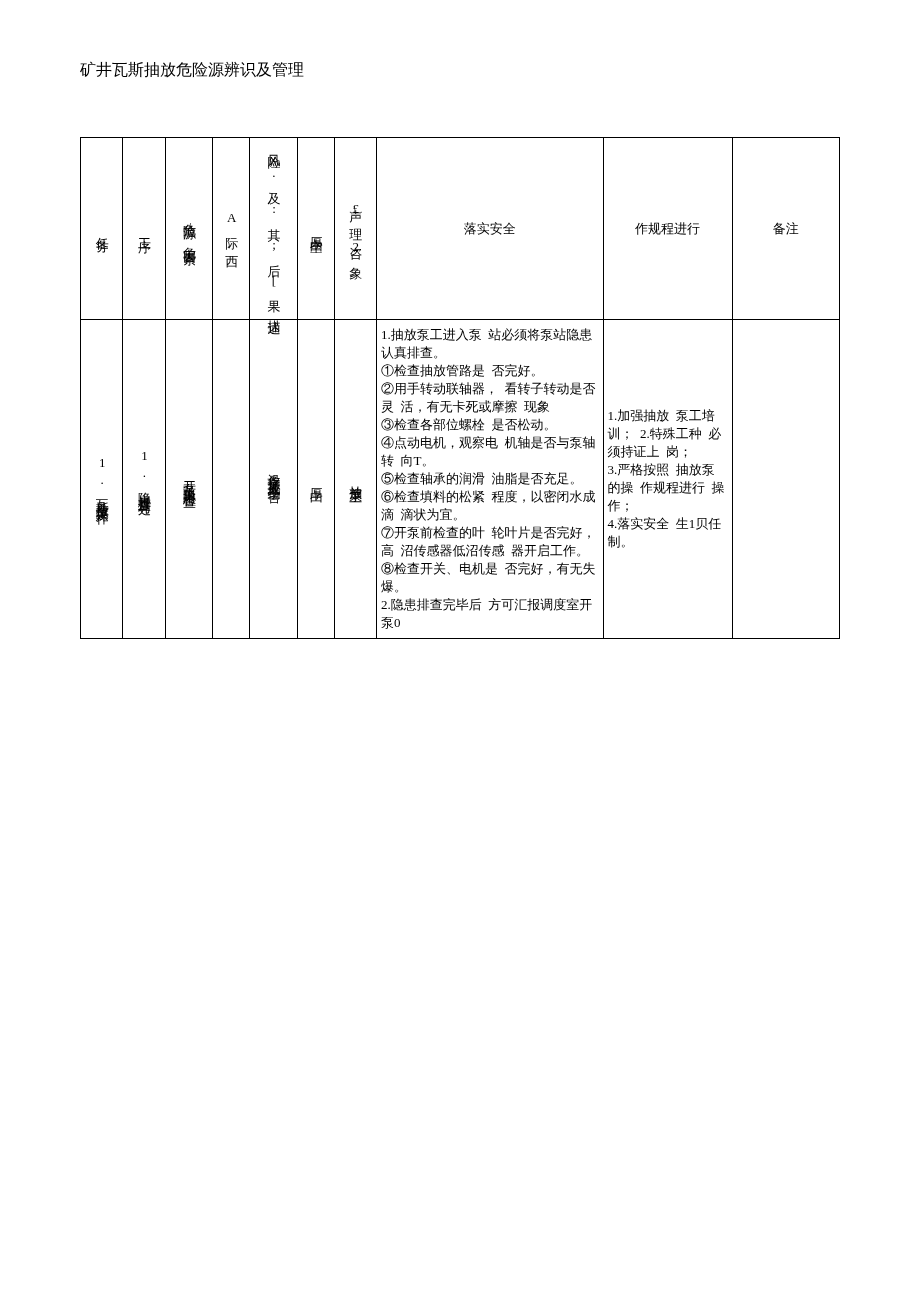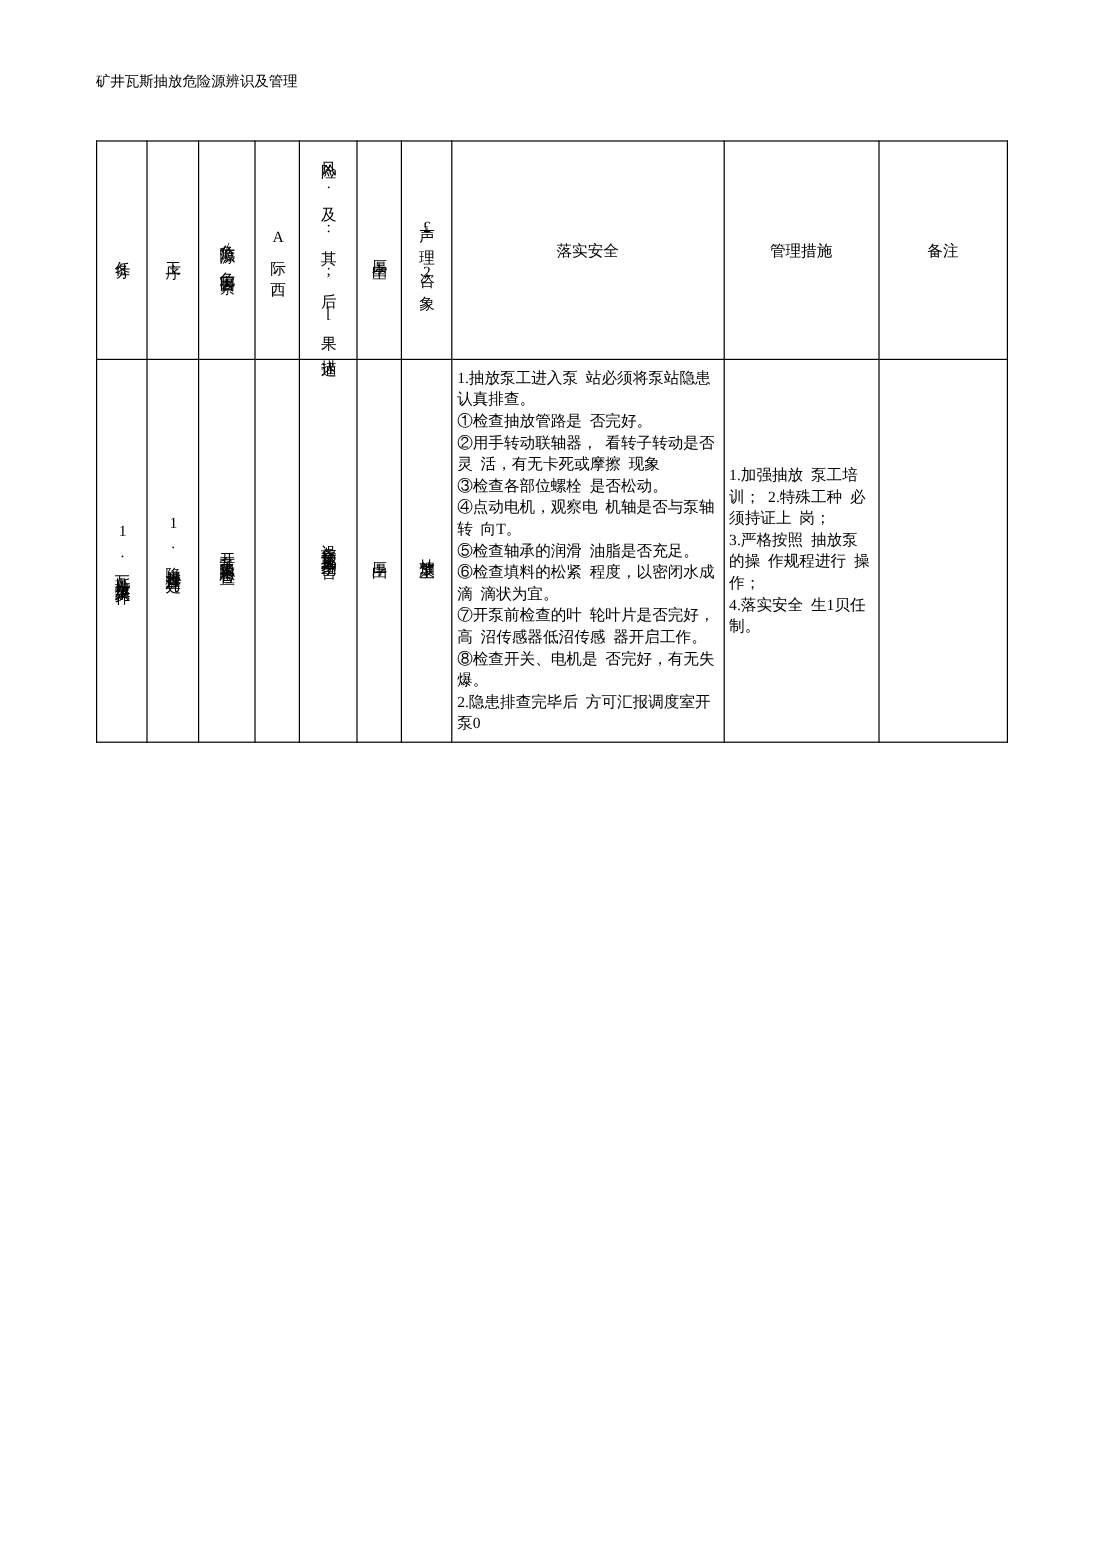--- a/index.html
+++ b/index.html
@@ -1,16 +1,16 @@
 <!DOCTYPE html>
 <html><head>
 <meta charset="utf-8">
 <style>
 body{font-family:"SimSun","Songti SC",serif;background:#fff;margin:0;padding:60px 80px}
-.title{font-size:12px;margin-bottom:40px}
+.title{font-size:16px;margin-bottom:56px}
 table{border-collapse:collapse;width:100%;table-layout:fixed}
 td{border:1px solid #000;padding:6px 4px;font-size:13px;vertical-align:middle;word-break:break-all}
 .vtext{writing-mode:vertical-rl;text-orientation:upright;text-align:center;margin:0 auto;letter-spacing:2px}
 .c0{width:30px}.c1{width:30px}.c2{width:35px}.c3{width:25px}.c4{width:35px}.c5{width:25px}.c6{width:30px}
 .c7{width:200px}.c8{width:110px}.c9{width:90px}
 .center{text-align:center}
 </style>
 </head>
 <body>
 
@@ -34,21 +34,21 @@
 <td class="c4 center">
           <div class="vtext">风险 .及 :其 ;后 [果 描述</div>
         </td>
 <td class="c5 center">
           <div class="vtext">厚由空</div>
         </td>
 <td class="c6 center">
           <div class="vtext">声£理 咨2象</div>
         </td>
 <td class="c7 center">落实安全</td>
-<td class="c8 center">管理措施</td>
+<td class="c8 center">作规程进行</td>
 <td class="c9 center">备注</td>
 </tr>
 <tr>
 <td class="center">
           <div class="vtext">1.瓦斯推放泵操祚</div>
         </td>
 <td class="center">
           <div class="vtext">1.隐患排查与处H</div>
         </td>
 <td class="center">

